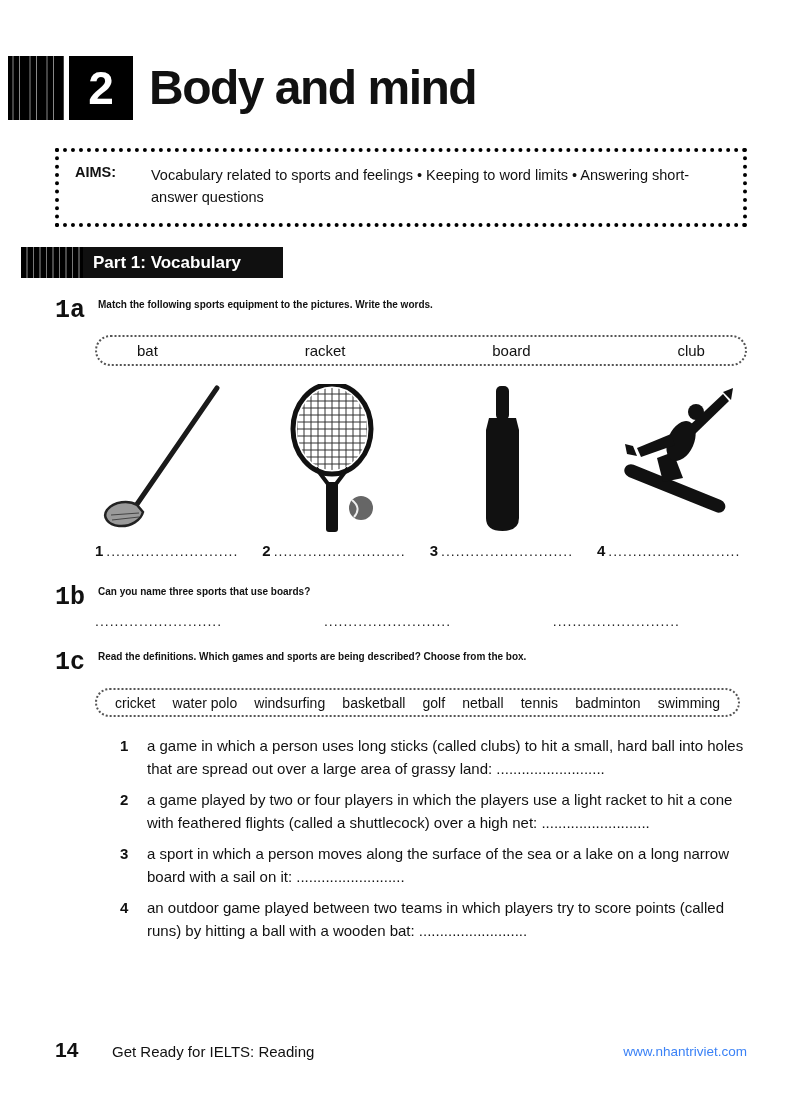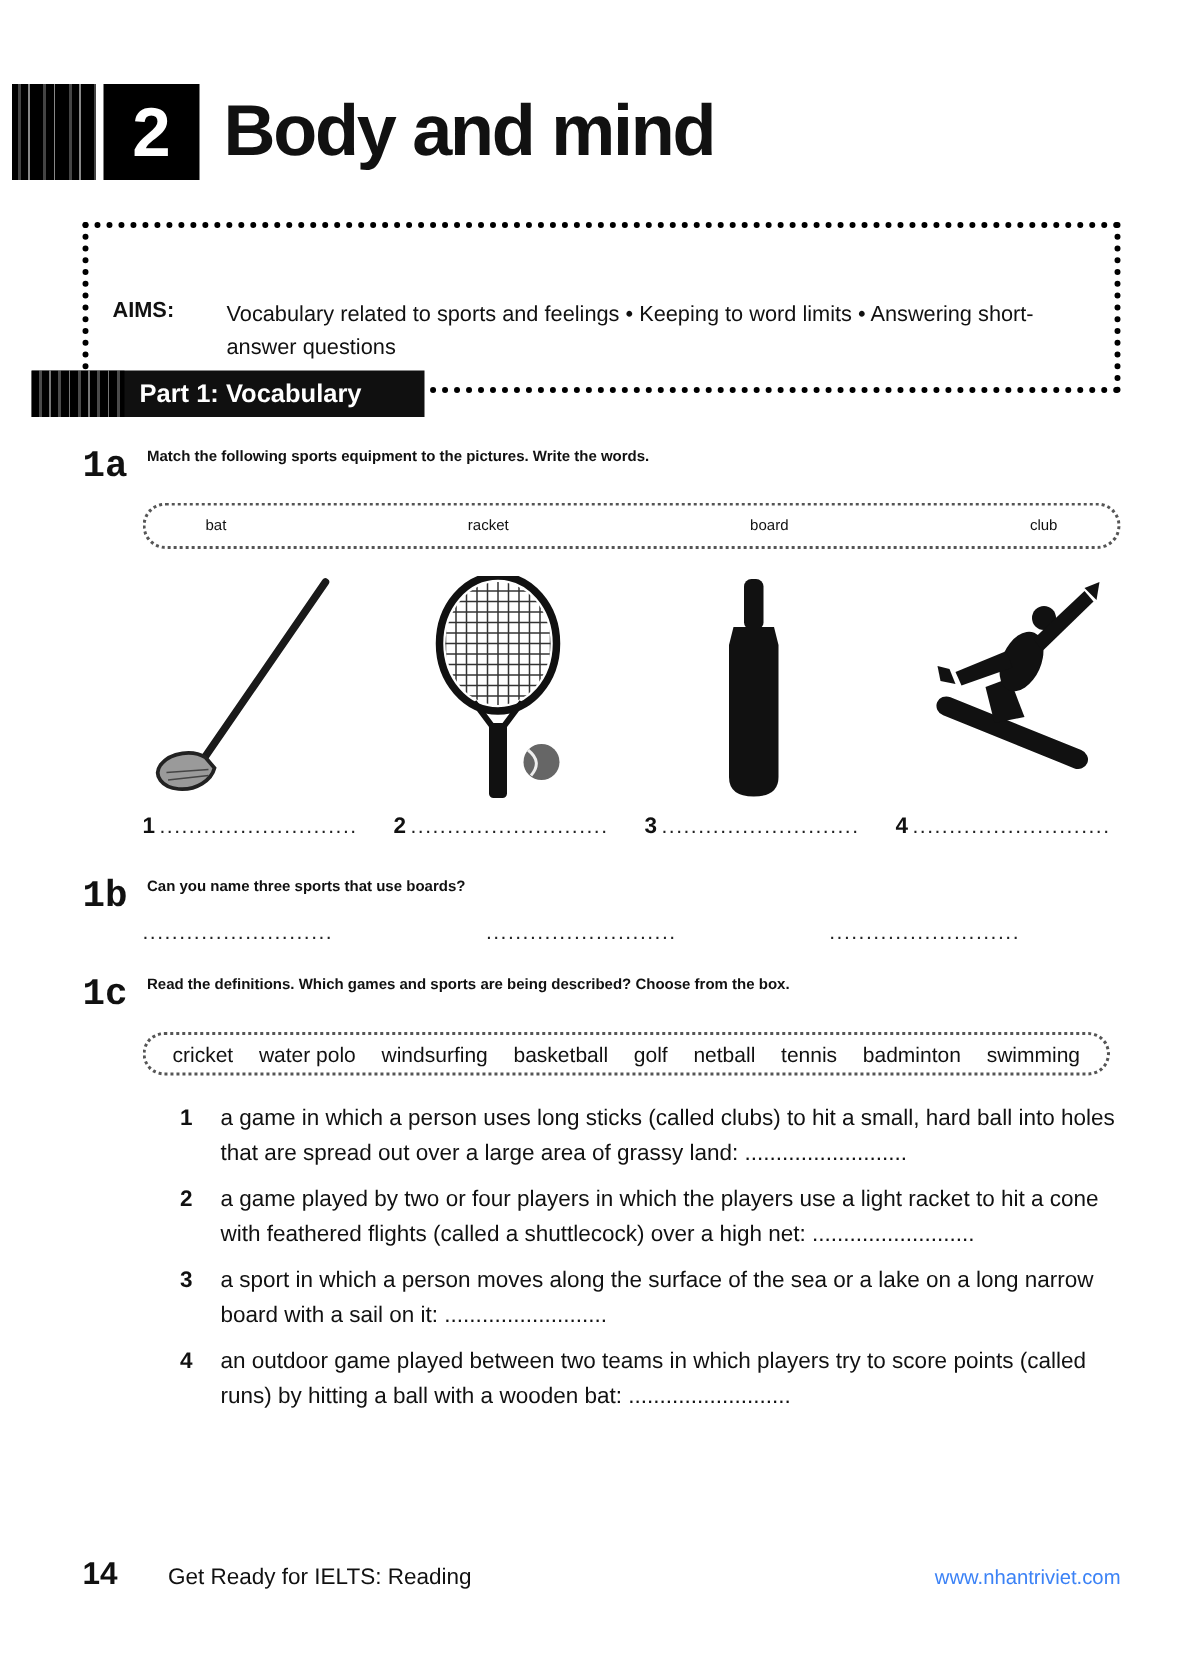--- a/index.html
+++ b/index.html
@@ -23,21 +23,21 @@
   .unit-title {
     font-size:48px; font-weight:bold; letter-spacing:-1.5px;
     align-self:center; padding-left:16px; line-height:1;text-align:center;
   }
 
   
   .aims-box {
     position:absolute; top:148px; left:55px; width:692px;
     border:4px dotted #000; padding:12px 16px 14px 16px; background:#fff;
   }
-  .aims-row { display:flex; font-size:14.5px;margin-top:35px; }
+  .aims-row { display:flex; font-size:14.5px; }
   .aims-label { font-weight:bold; flex:0 0 76px; }
   .aims-text { width:578px; line-height:1.55; }
 
   
   .part-bar {
     position:absolute; top:247px; left:21px; width:262px; height:31px;
     background:#101010; color:#fff; font-weight:bold; font-size:17px;
     display:flex; align-items:center; padding-left:72px; overflow:hidden;
   }
   .part-deco {
@@ -47,21 +47,21 @@
 
   
   .ex-label { position:absolute; left:55px; font-size:25px; font-weight:bold;font-family:Liberation Mono, monospace; }
   .ex-instruction { position:absolute; left:98px; font-size:10px; font-weight:bold; width:650px; }
 
   
   .word-box {
     position:absolute; left:95px;
     border:2px dotted #555; border-radius:18px;
     display:flex; justify-content:space-between; align-items:center;
-    font-size:10px; background:#fff;
+    font-size:15px; background:#fff;
   }
   .word-box-1a { top:335px; width:652px; height:31px; padding:0 40px; }
   .word-box-1c { top:688px; width:645px; height:29px; padding:0 18px; font-size:14px;align-items:center; }
 
   
   .figures {
     position:absolute; top:384px; left:95px; width:652px;
     display:grid; grid-template-columns:repeat(4,1fr); column-gap:20px;
   }
   .figure-cell { display:flex; flex-direction:column; align-items:center; }

